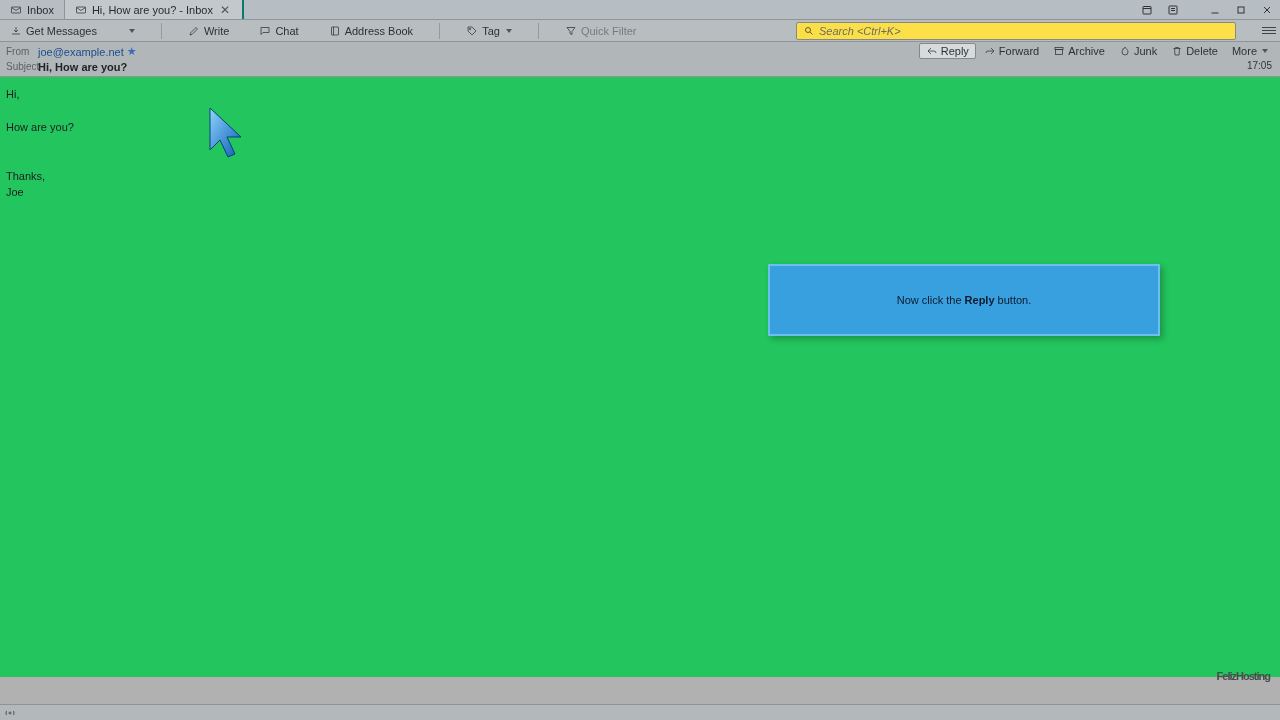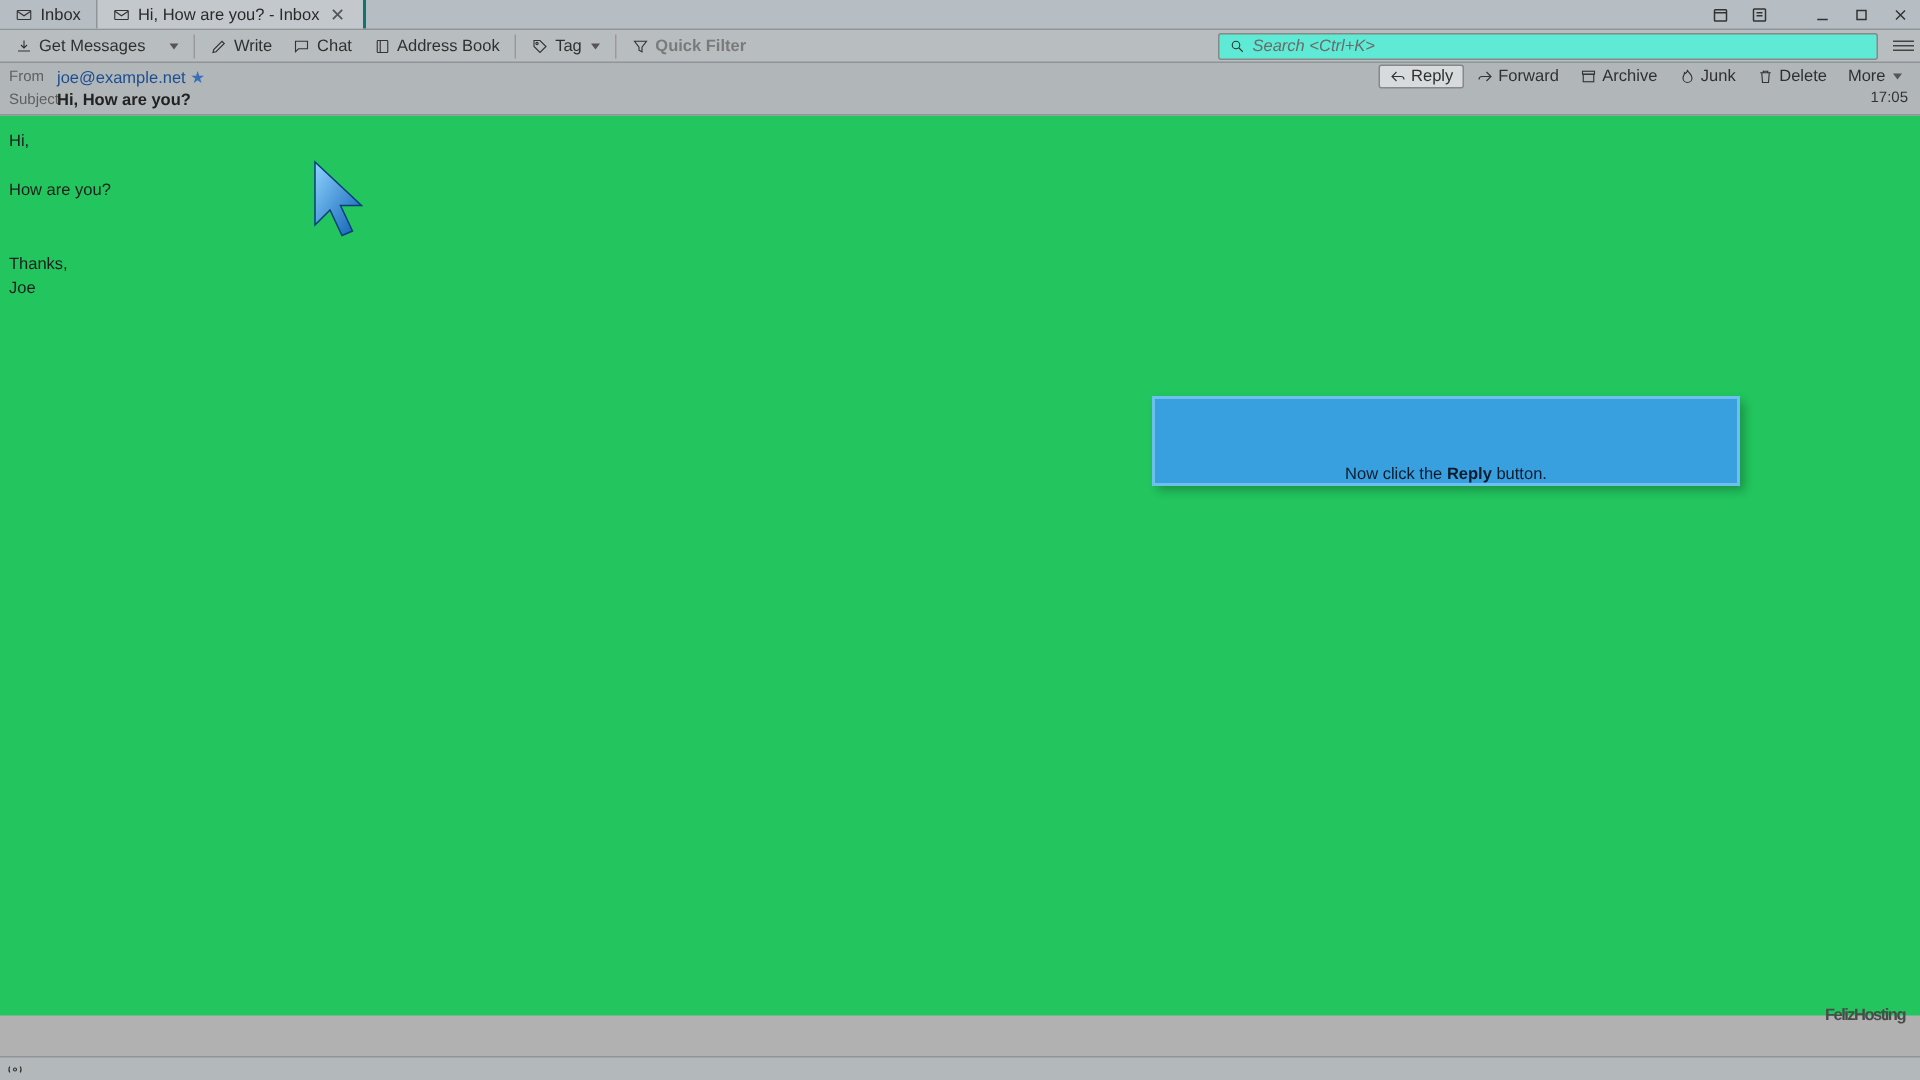--- a/index.html
+++ b/index.html
@@ -10,49 +10,49 @@
   .tab-strip { display: flex; align-items: center; height: 20px; background: #b6bec3; border-bottom: 1px solid #8f9499; }
   .tab { display: flex; align-items: center; gap: 5px; padding: 0 10px; height: 100%; color: #2a2a2a; cursor: default; }
   .tab.inactive { background: #b6bec3; }
   .tab.active { background: #c3c8cc; border-left: 1px solid #8f9499; border-right: 2px solid #0f766e; }
   .tab-close { font-size: 12px; color: #555; padding: 0 2px; }
   .tab-spacer { flex: 1; }
   .titlebar-btn { width: 24px; height: 18px; display: flex; align-items: center; justify-content: center; color: #333; margin: 0 1px; }
   .titlebar-btn svg { width: 12px; height: 12px; }
 
   
-  .toolbar { display: flex; align-items: center; height: 22px; background: #b8bdc0; border-bottom: 1px solid #8f9499; padding: 0 4px; gap: 2px; }
+  .toolbar { display: flex; align-items: center; height: 22px; background: #b8bdc0; border-bottom: 1px solid #8f9499; padding: 0 4px; gap: 18px; }
   .tb-btn { display: flex; align-items: center; gap: 4px; padding: 2px 6px; color: #303030; border-radius: 2px; }
   .tb-sep { width: 1px; height: 16px; background: #999; margin: 0 2px; }
   .dropdown-caret { width: 0; height: 0; border-left: 3px solid transparent; border-right: 3px solid transparent; border-top: 4px solid #555; margin-left: 2px; }
   .toolbar-spacer { flex: 1; }
-  .search-box { display: flex; align-items: center; gap: 4px; background: #5eead4; border: 1px solid #888; border-radius: 2px; width: 440px; height: 18px; padding: 0 6px; color: #6b6b6b; font-style: italic; }
+  .search-box { display: flex; align-items: center; gap: 4px; background: #fde047; border: 1px solid #888; border-radius: 2px; width: 440px; height: 18px; padding: 0 6px; color: #6b6b6b; font-style: italic; }
   .menu-burger { margin-left: 8px; display: flex; flex-direction: column; gap: 2px; width: 14px; }
   .menu-burger span { height: 1px; background: #444; }
-  .quickfilter { color: #7a7a7a; font-weight: bold; }
+  .quickfilter { color: #7a7a7a; }
 
   
   .msg-header { background: #b1b6b9; border-bottom: 1px solid #8f9499; padding: 2px 6px 2px 6px; position: relative; }
   .hdr-row { display: flex; align-items: center; height: 15px; }
   .hdr-label { width: 28px; color: #606060; margin-right: 4px; font-size: 10px; }
   .hdr-value { color: #2a2a2a; }
   .hdr-value.bold { font-weight: 600; color: #222; }
   .hdr-value.link { color: #1d4e8f; }
   .star { color: #3a6fb7; margin-left: 3px; }
 
   .msg-actions { position: absolute; right: 6px; top: 1px; display: flex; align-items: center; gap: 2px; }
   .act-btn { display: flex; align-items: center; gap: 3px; padding: 1px 6px; color: #303030; border-radius: 2px; height: 16px; }
   .act-btn.highlight { background: #d7dbdd; border: 1px solid #888; }
   .msg-time { position: absolute; right: 8px; top: 18px; color: #333; font-size: 10px; }
 
   
   .msg-body { padding: 10px 6px; font-family: "Courier New", monospace; font-size: 11px; color: #1e1e1e; line-height: 1.4; white-space: pre; background: #22c55e; height: 600px; }
 
   
-  .callout { position: absolute; left: 768px; top: 264px; width: 392px; height: 60px; background: #39a0df; border: 2px solid #6dc0ee; box-shadow: 3px 3px 6px rgba(0,0,0,0.25); display: flex; align-items: flex-end; justify-content: center; font-family: Georgia, "Times New Roman", serif; font-size: 28px; color: #0b1b2e; }
+  .callout { position: absolute; left: 768px; top: 264px; width: 392px; height: 72px; background: #39a0df; border: 2px solid #6dc0ee; box-shadow: 3px 3px 6px rgba(0,0,0,0.25); display: flex; align-items: center; justify-content: center; font-family: Georgia, "Times New Roman", serif; font-size: 28px; color: #0b1b2e; }
   .callout strong { font-weight: 700; }
 
   
   .cursor-overlay { position: absolute; left: 205px; top: 105px; }
   .cursor-overlay svg { width: 40px; height: 60px; }
 
   
   .watermark { position: absolute; right: 10px; bottom: 32px; font-family: Georgia, serif; font-size: 32px; font-weight: 600; color: #4a4a4a; letter-spacing: -1px; }
 
   

